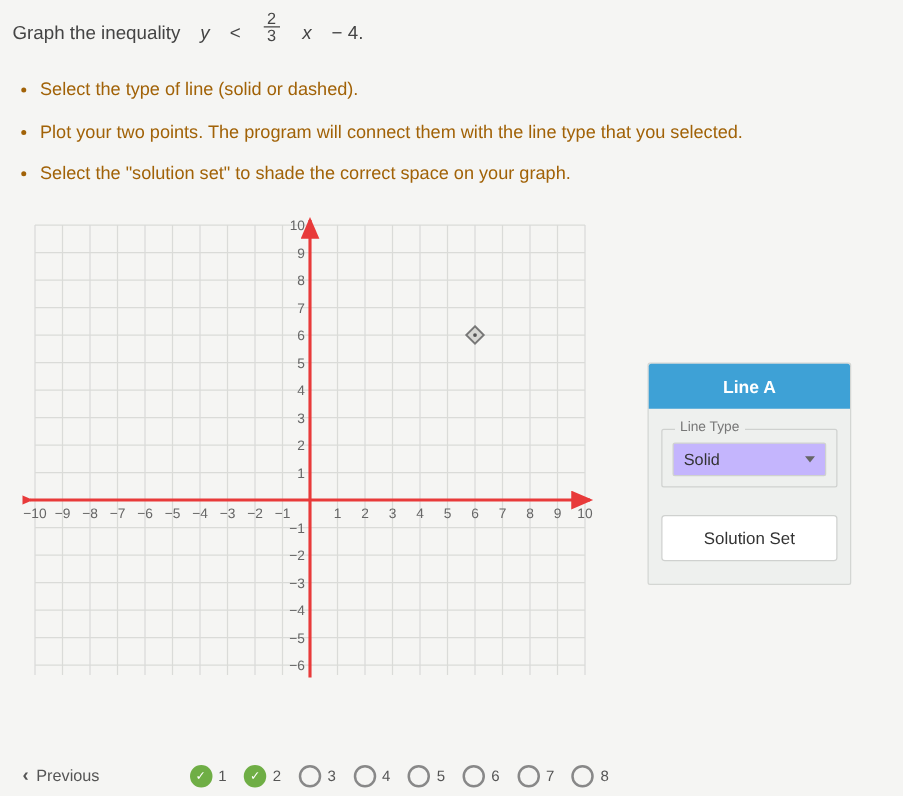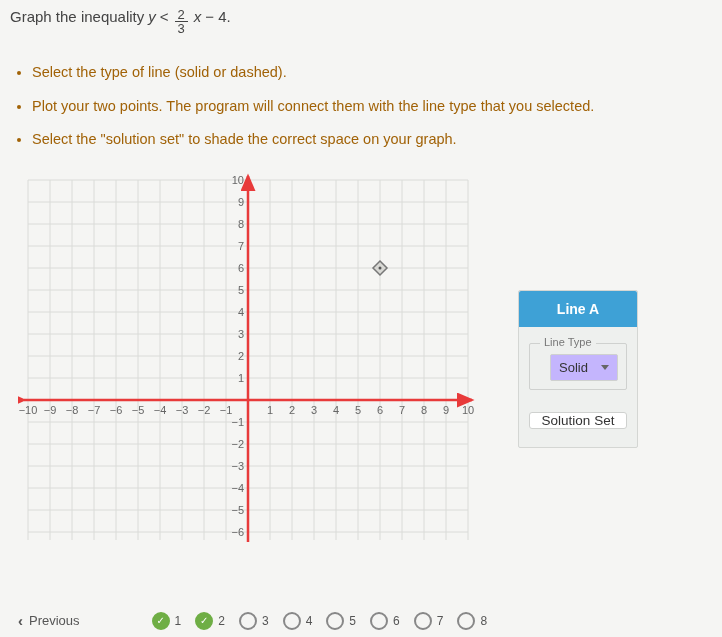--- a/index.html
+++ b/index.html
@@ -10,22 +10,22 @@
     height: 637px;
     overflow: hidden;
     color: #333;
   }
   .page { padding: 8px 10px 0 10px; position: relative; height: 100%; }
   .prompt {
     font-size: 15px;
     color: #444;
     margin-bottom: 28px;
     display: flex;
-    align-items: flex-start;
-    gap: 4px;
+    align-items: flex-end;
+    gap: 16px;
   }
   .frac {
     display: inline-flex;
     flex-direction: column;
     align-items: center;
     font-size: 13px;
     line-height: 1;
     vertical-align: middle;
     margin: 0 2px;
   }
@@ -43,41 +43,41 @@
     align-items: flex-start;
     gap: 40px;
     position: relative;
   }
   .graph-wrap { position: relative; width: 460px; margin-left: 8px; }
   svg.graph { display: block; }
   .panel {
     background: #eef0ee;
     border: 1px solid #d4d6d3;
     border-radius: 2px;
-    width: 120px;
+    width: 163px;
     margin-top: 120px;
     font-size: 13px;
     color: #333;
     padding-bottom: 10px;
   }
   .panel-head {
     background: #3ea1d6;
     color: #fff;
     font-weight: 600;
     font-size: 14px;
     padding: 10px;
     text-align: center;
     border-radius: 2px 2px 0 0;
   }
   .fieldset {
     margin: 16px 10px 0 10px;
     border: 1px solid #cfd1cf;
     border-radius: 2px;
     position: relative;
-    padding: 10px 8px 8px 20px;
+    padding: 10px 8px 8px 8px;
   }
   .legend {
     position: absolute;
     top: -8px;
     left: 10px;
     background: #eef0ee;
     padding: 0 4px;
     font-size: 11px;
     color: #777;
   }
@@ -96,20 +96,21 @@
     width: 0; height: 0;
     border-left: 4px solid transparent;
     border-right: 4px solid transparent;
     border-top: 5px solid #666;
   }
   .sol-btn {
     margin: 22px 10px 8px 10px;
     background: #fff;
     border: 1px solid #cfd1cf;
     border-radius: 3px;
+    padding: 10px;
     text-align: center;
     font-size: 13.5px;
     cursor: pointer;
   }
   .bottom-nav {
     position: absolute;
     bottom: 4px;
     left: 0; right: 0;
     padding: 6px 10px 0 10px;
     display: flex;

